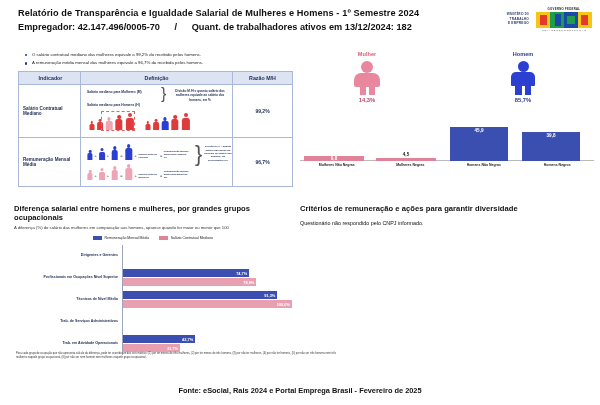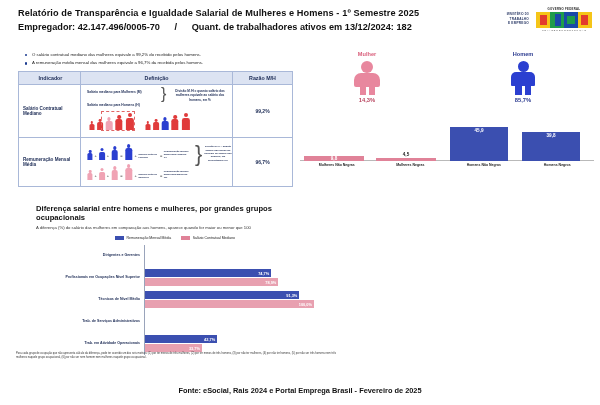--- a/index.html
+++ b/index.html
@@ -92,21 +92,21 @@
   .mbar { position: absolute; bottom: 0; }
   .mbar .fill { position: absolute; bottom: 0; left: 0; right: 0; }
   .mval { position: absolute; width: 100%; text-align: center; font-size: 4.6px; font-weight: bold; }
   .mval.in { color: #ffffff; }
   .mval.out { color: #222; }
   .axis-line { position: absolute; left: 0; right: 0; bottom: 0; height: .7px; background: #b9b9b9; }
   .mlabels { display: flex; margin-top: 1.5px; }
   .mlabels span { flex: 1; text-align: center; font-size: 3.5px; font-weight: bold; color: #222; }
 
   
-  .left-bot { position: absolute; left: 36px; top: 204px; width: 278px; }
+  .left-bot { position: absolute; left: 14px; top: 204px; width: 278px; }
   .legend { display: flex; justify-content: center; gap: 10px; margin-top: 6px; }
   .legend .li { display: flex; align-items: center; gap: 2.5px; font-size: 3.5px; color: #222; }
   .legend .sw { width: 9px; height: 3.5px; display: block; }
 
   .occ { margin-top: 5px; position: relative; }
   .occ-row { display: flex; align-items: center; height: 22px; }
   .occ-name {
     width: 108px; text-align: right; padding-right: 4px;
     font-size: 3.6px; font-weight: bold; color: #1b2a54; line-height: 1.1;
   }
@@ -130,21 +130,21 @@
     position: absolute; left: 0; right: 0; top: 386px; text-align: center;
     font-size: 7.4px; font-weight: bold; color: #111;
   }
 </style>
 </head>
 <body>
 
 <div class="page">
 
   <div class="header">
-    <div class="hdr-title">Relatório de Transparência e Igualdade Salarial de Mulheres e Homens - 1º Semestre 2025</div>
+    <div class="hdr-title">Relatório de Transparência e Igualdade Salarial de Mulheres e Homens - 1º Semestre 2024</div>
     <div class="hdr-sub">
       <span>Empregador: 42.147.496/0005-70</span>
       <span class="sep">/</span>
       <span>Quant. de trabalhadores ativos em 13/12/2024: 182</span>
     </div>
 
     <div class="logos">
       <div class="logo-mte">
         <div>MINISTÉRIO DO</div>
         <div class="b">TRABALHO</div>
@@ -429,17 +429,21 @@
             <span class="lbl">42,7%</span>
           </span>
           <span class="occ-bar" style="left:0;top:11px;width:33.7%;background:#e8a0b0;">
             <span class="lbl">33,7%</span>
           </span>
         </span>
       </div>
     </div>
   </div>
 
+  <div class="right-bot">
+    <div class="sec-title">Critérios de remuneração e ações para garantir diversidade</div>
+    <div class="rb-text">Questionário não respondido pelo CNPJ informado.</div>
+  </div>
 
   <div class="footnote">Para cada grupo de ocupação que não apresenta cálculo da diferença, pode ter ocorrido um dos seis motivos: (1) por ter menos de três mulheres, (2) por ter menos de três homens, (3) por não ter mulheres, (4) por não ter homens, (5) por não ser três homens nem três mulheres naquele grupo ocupacional, (6) por não ser nem homem nem mulheres naquele grupo ocupacional.</div>
   <div class="source">Fonte: eSocial, Rais 2024 e Portal Emprega Brasil - Fevereiro de 2025</div>
 
 </div>
 
 </body></html>

